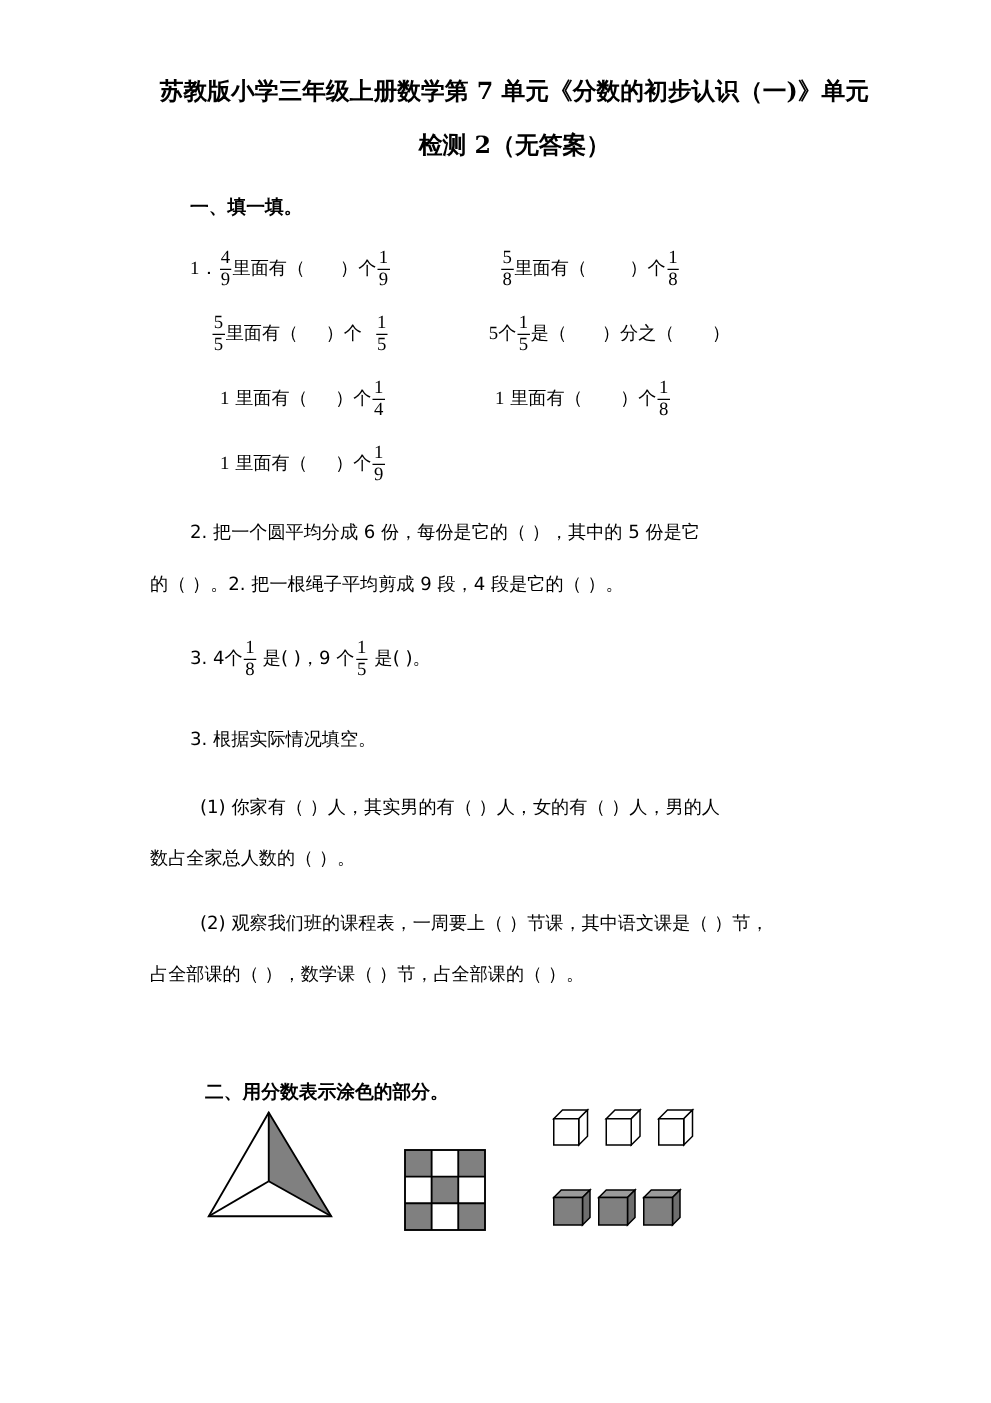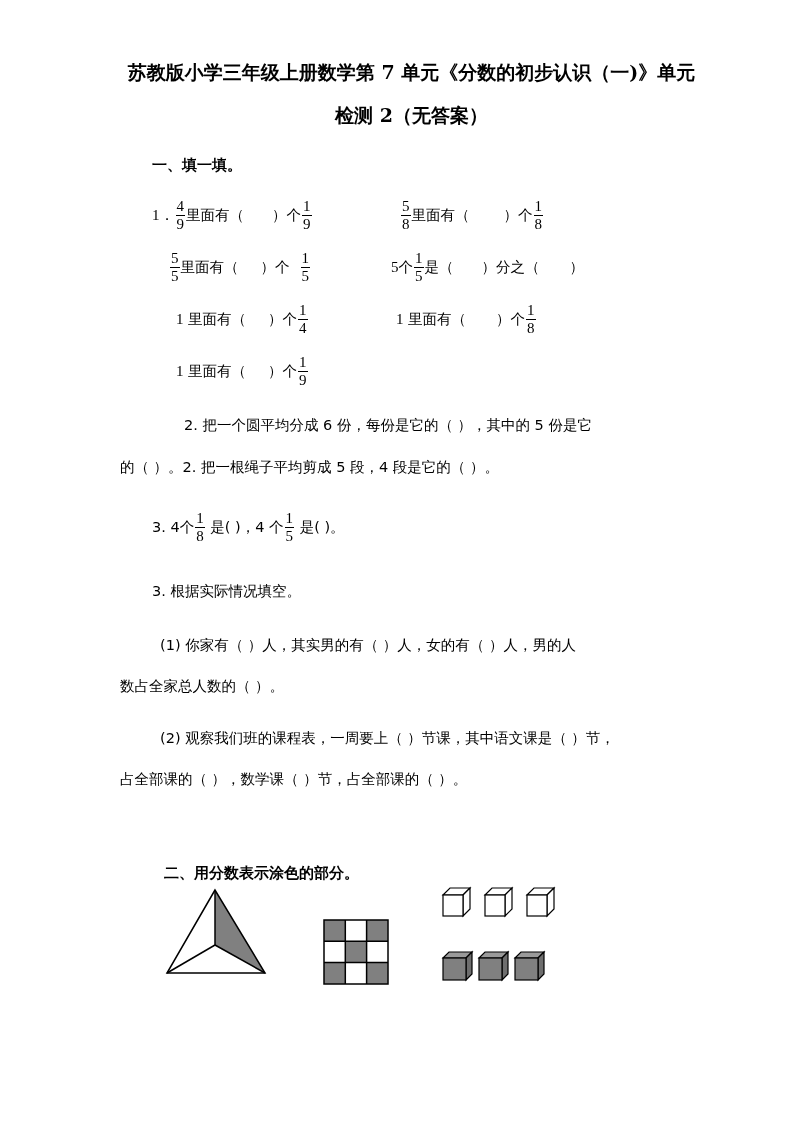--- a/index.html
+++ b/index.html
@@ -85,28 +85,28 @@
     </span>
 </div>
 
 <div class="abs txt" style="left:176px; top:354px;">
   <span class="num">1</span> <span>里面有（</span><span class="gap" style="width:22px;"></span><span>）个</span><span class="frac">
       <span class="n">1</span>
       <span class="d">9</span>
     </span>
 </div>
 
-<div class="abs txt" style="left:152px; top:416px;margin-left:32px;">2.  把一个圆平均分成 6 份，每份是它的（          ），其中的 5 份是它</div>
-<div class="abs txt" style="left:120px; top:458px;">的（        ）。2.  把一根绳子平均剪成 5 段，4 段是它的（        ）。</div>
+<div class="abs txt" style="left:152px; top:416px;">2.  把一个圆平均分成 6 份，每份是它的（          ），其中的 5 份是它</div>
+<div class="abs txt" style="left:120px; top:458px;">的（        ）。2.  把一根绳子平均剪成 9 段，4 段是它的（        ）。</div>
 
 <div class="abs txt" style="left:152px; top:510px;">
   <span>3.  4</span><span>个</span><span class="frac">
       <span class="n">1</span>
       <span class="d">8</span>
-    </span><span> 是(        )，4 </span><span>个</span><span class="frac">
+    </span><span> 是(        )，9 </span><span>个</span><span class="frac">
       <span class="n">1</span>
       <span class="d">5</span>
     </span><span> 是(       )。</span>
 </div>
 
 <div class="abs txt" style="left:152px; top:582px;">3.  根据实际情况填空。</div>
 <div class="abs txt" style="left:160px; top:636px;">(1) 你家有（     ）人，其实男的有（     ）人，女的有（     ）人，男的人</div>
 <div class="abs txt" style="left:120px; top:677px;">数占全家总人数的（       ）。</div>
 <div class="abs txt" style="left:160px; top:729px;">(2) 观察我们班的课程表，一周要上（   ）节课，其中语文课是（     ）节，</div>
 <div class="abs txt" style="left:120px; top:770px;">占全部课的（       ），数学课（       ）节，占全部课的（      ）。</div>

